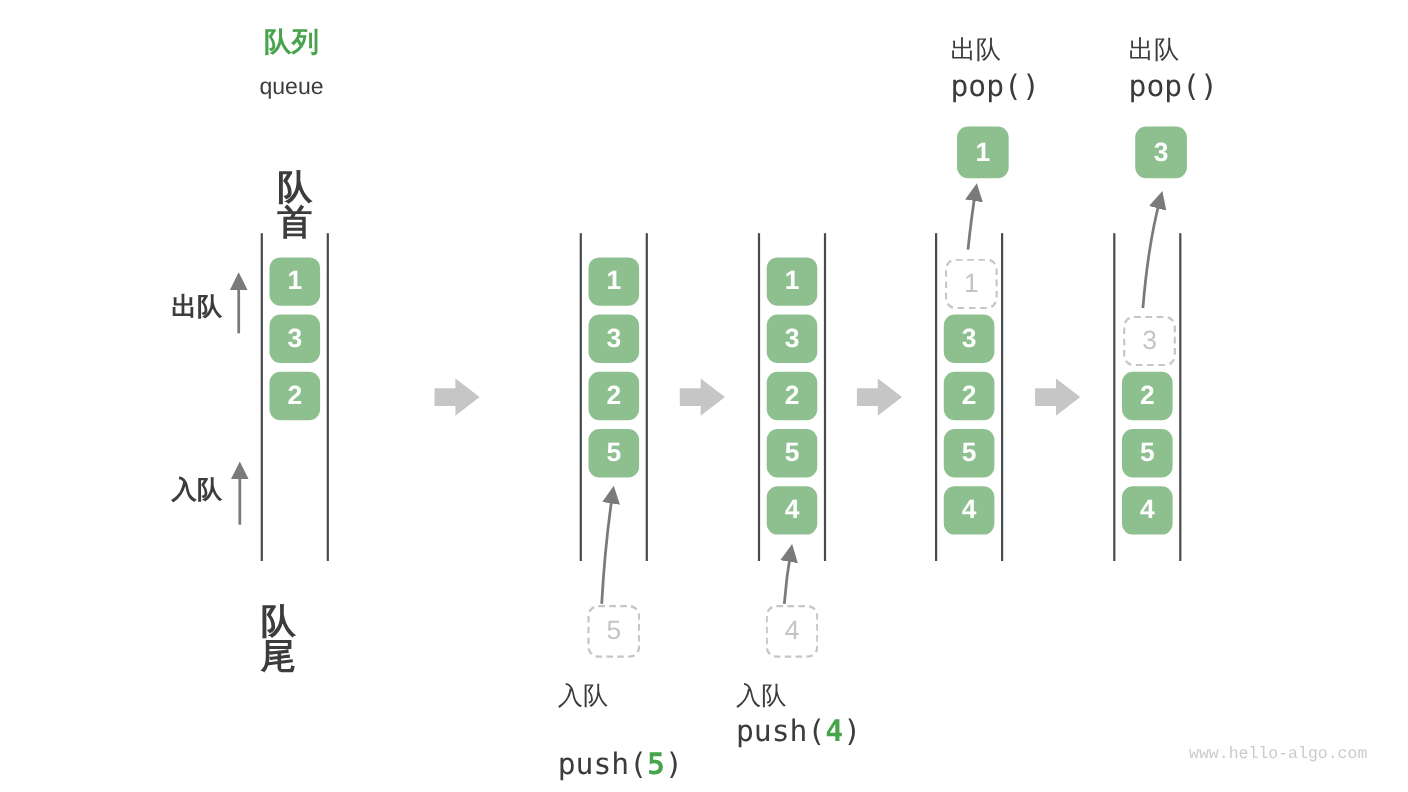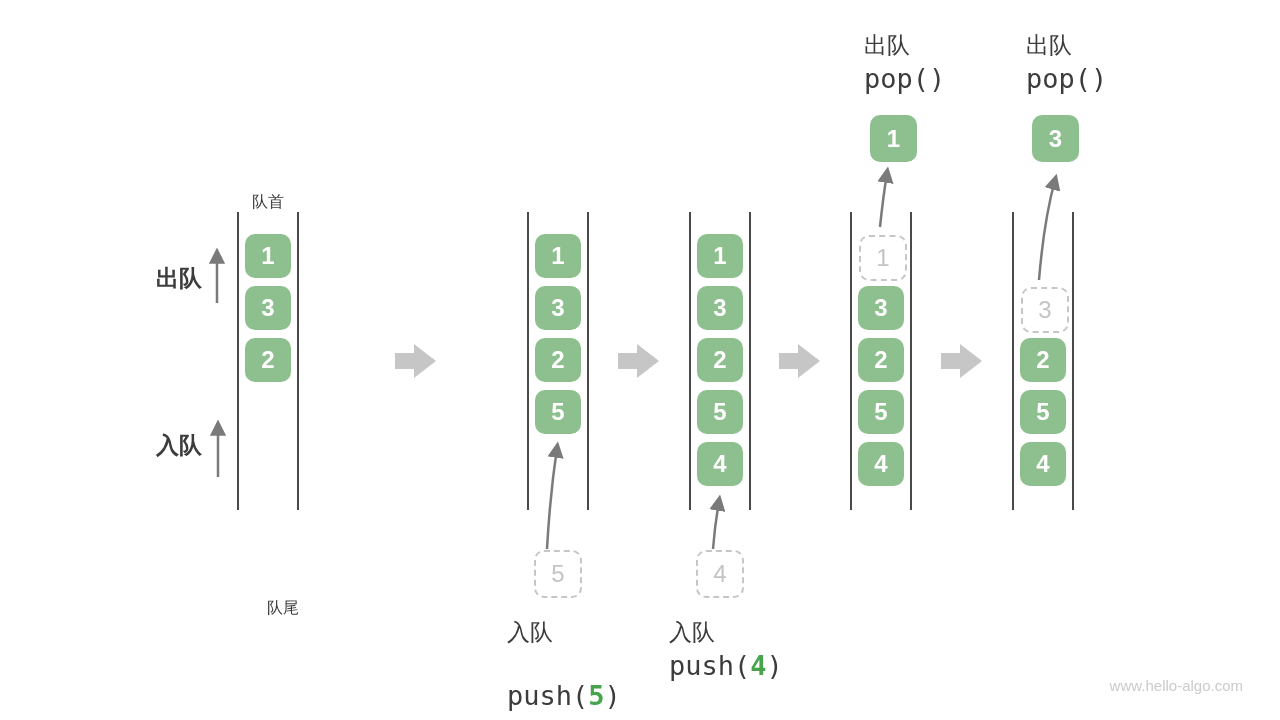--- a/index.html
+++ b/index.html
@@ -7,46 +7,50 @@
     --thin-arrow:#7A7A7A; --block-arrow:#C6C6C6; --ghost:#C6C6C6;
     --line:#4A4A4A; --wm:#CBCBCB;
   }
   html,body{margin:0;padding:0;background:#fff;}
   .canvas{position:relative;width:1280px;height:720px;background:#fff;overflow:hidden;
           font-family:"Liberation Sans","DejaVu Sans",sans-serif;color:var(--dark);}
   .abs{position:absolute;line-height:1;}
   .title-block{left:200px;top:26px;width:130px;text-align:center;}
   .title-cn{font-size:25px;font-weight:700;color:var(--accent);line-height:1;}
   .title-en{font-size:21px;color:var(--dark);margin-top:17px;line-height:1;}
-  .cnbold{font-size:16px;font-weight:400;color:var(--dark);margin-top:40px;}
+  .cnbold{font-size:32px;font-weight:700;color:var(--dark);}
   .front-label{left:237px;top:154px;width:62px;text-align:center;}
-  .rear-label{left:237px;top:560px;width:62px;text-align:right;}
+  .rear-label{left:237px;top:548px;width:62px;text-align:left;}
   .side-label{left:146px;width:56px;text-align:right;font-size:23px;font-weight:700;}
   .dequeue-side{top:267px;}
   .enqueue-side{top:434px;}
   .qcol{position:absolute;top:212px;height:298px;width:62px;box-sizing:border-box;
         border-left:2px solid var(--line);border-right:2px solid var(--line);}
   .qbox{position:absolute;width:46px;height:44px;border-radius:10px;background:var(--green);
         color:#fff;font-size:24px;font-weight:700;display:flex;align-items:center;justify-content:center;}
   .qbox.dashed{background:#fff;border:2px dashed var(--ghost);color:#C4C4C4;font-weight:400;
                width:44px;height:42px;}
   .qbox.float{width:47px;height:47px;}
   .qbox.ghostbig{width:44px;height:44px;}
   .op-label{font-size:23px;color:var(--dark);}
   .op-code{font-family:"DejaVu Sans Mono","Liberation Mono",monospace;font-size:27px;color:var(--dark);}
   .code-arg{color:var(--accent);font-weight:700;}
   .overlay{position:absolute;left:0;top:0;pointer-events:none;}
-  .watermark{right:37px;top:678px;font-family:Liberation Sans, sans-serif;
+  .watermark{right:37px;top:678px;font-family:Liberation Mono, monospace;
              font-size:15px;color:var(--wm);}
 </style>
 </head>
 <body>
 
 <div class="canvas">
 
+  <div class="abs title-block">
+    <div class="title-cn">队列</div>
+    <div class="title-en">queue</div>
+  </div>
 
   <div class="abs cnbold front-label">队首</div>
   <div class="abs cnbold rear-label">队尾</div>
   <div class="abs side-label dequeue-side">出队</div>
   <div class="abs side-label enqueue-side">入队</div>
 
   <svg class="overlay" width="1280" height="720">
     <defs>
       <marker id="ah" viewBox="0 0 10 10" refX="6" refY="5" markerWidth="6.5" markerHeight="6.5" orient="auto-start-reverse">
         <path d="M0,0 L10,5 L0,10 z" fill="#7A7A7A"></path>

